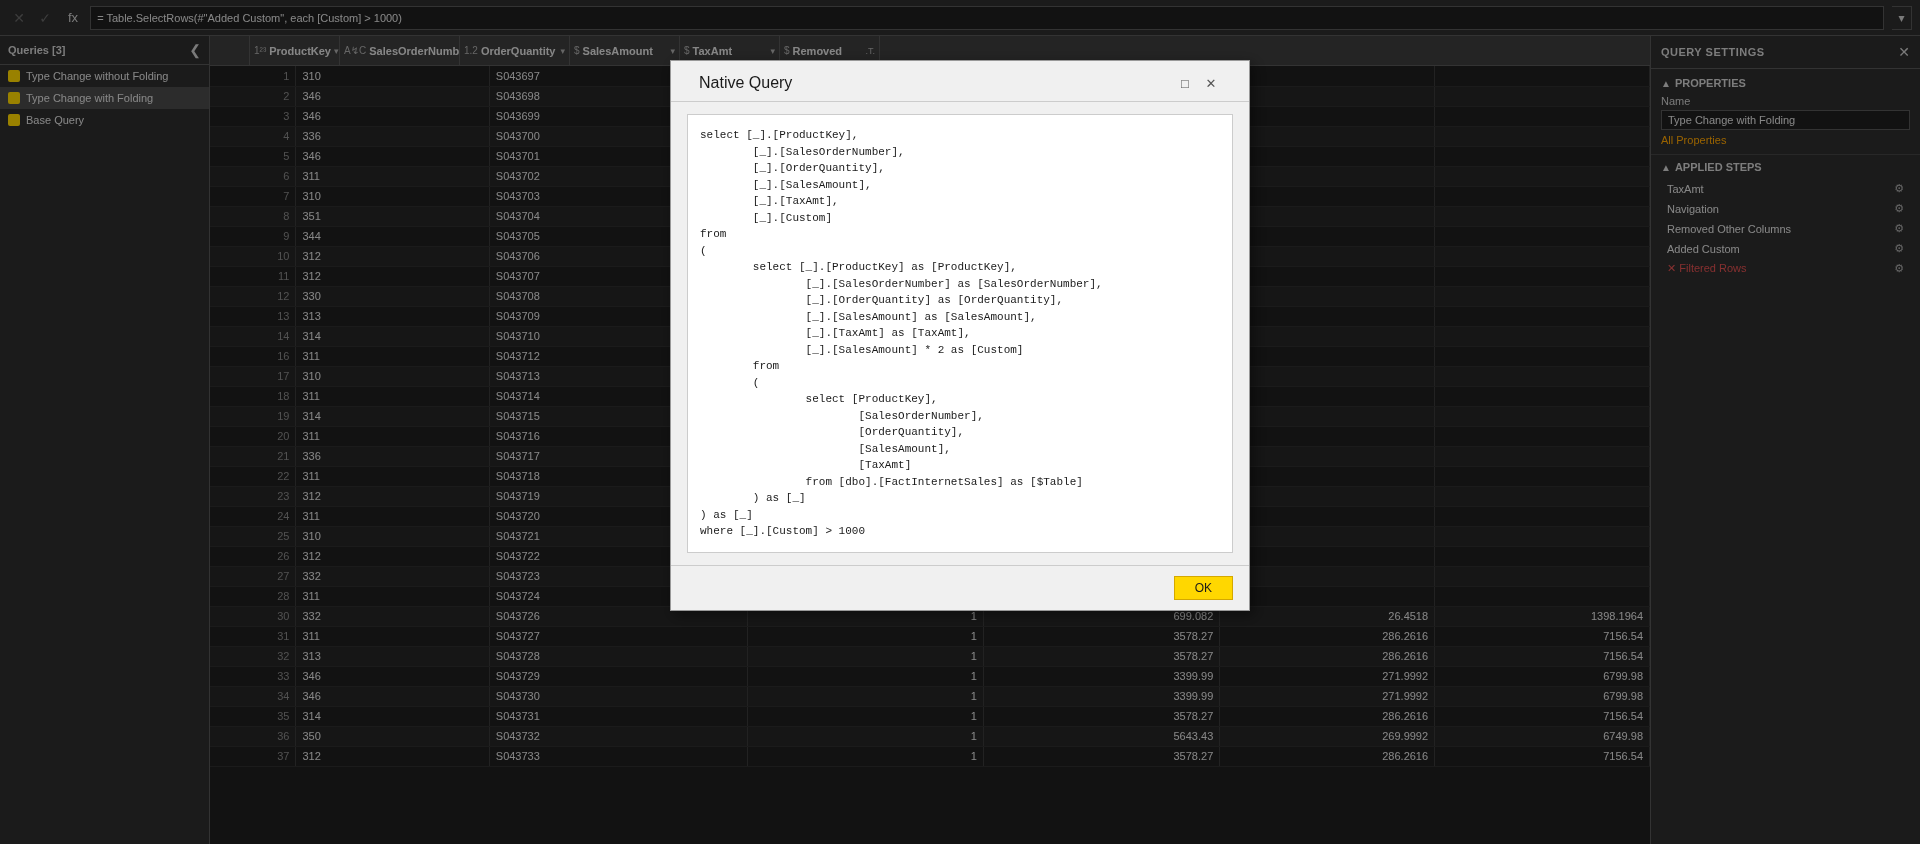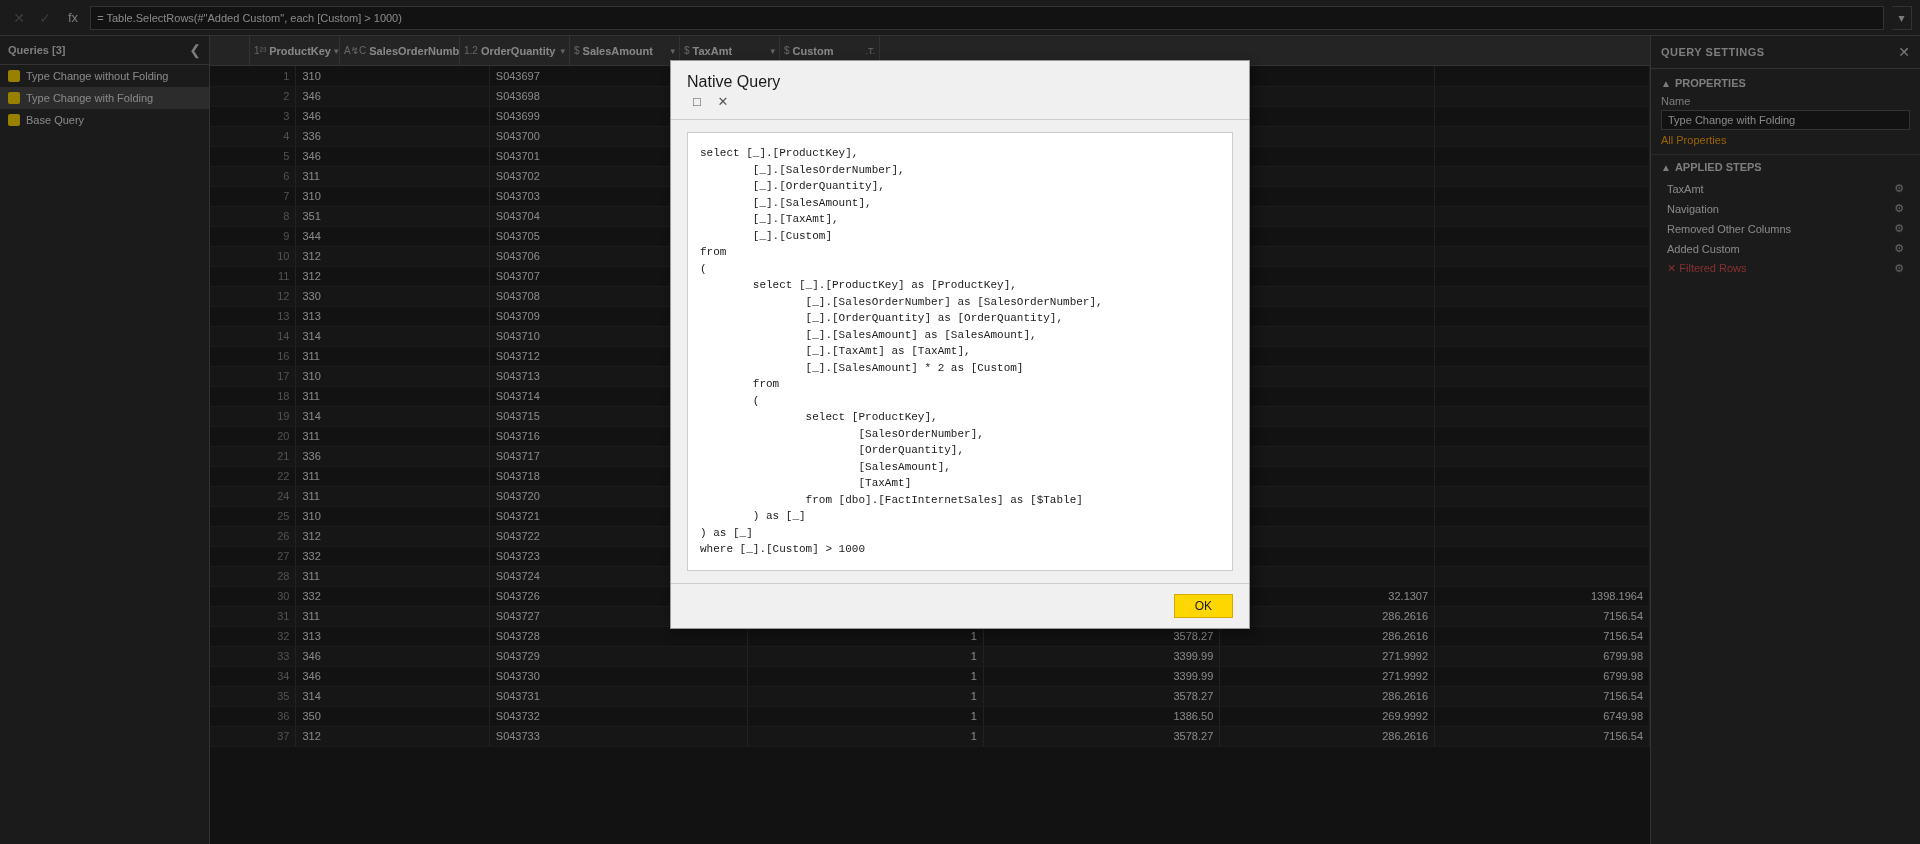--- a/index.html
+++ b/index.html
@@ -61,21 +61,21 @@
     .applied-steps { padding: 6px 10px; flex: 1; }
     .applied-steps-header { display: flex; align-items: center; gap: 4px; margin-bottom: 6px; font-size: 11px; font-weight: 700; color: #d0d0d0; cursor: pointer; }
     .step-item { display: flex; align-items: center; justify-content: space-between; padding: 3px 6px; margin-bottom: 1px; cursor: pointer; }
     .step-name { font-size: 11px; color: #e0e0e0; display: flex; align-items: center; gap: 4px; }
     .step-error { color: #e05050; }
     .step-gear { color: #aaa; font-size: 11px; cursor: pointer; }
 
     
     .modal-overlay { position: fixed; top: 0; left: 0; right: 0; bottom: 0; background: rgba(0,0,0,0.4); display: flex; align-items: flex-start; justify-content: center; padding-top: 60px; z-index: 100; }
     .modal { background: #f0f0f0; border: 1px solid #999; box-shadow: 4px 4px 12px rgba(0,0,0,0.4); width: 580px; display: flex; flex-direction: column; }
-    .modal-header { display: flex; justify-content: space-between; padding: 12px 16px 8px; background: #f0f0f0; border-bottom: 1px solid #ccc; flex-direction: column; }
+    .modal-header { display: flex; align-items: center; justify-content: space-between; padding: 12px 28px 8px; background: #f0f0f0; border-bottom: 1px solid #ccc; }
     .modal-title { font-size: 16px; font-weight: 400; color: #1a1a1a; }
     .modal-header-btns { display: flex; gap: 6px; }
     .modal-header-btn { width: 20px; height: 20px; display: flex; align-items: center; justify-content: center; cursor: pointer; color: #555; font-size: 13px; }
     .modal-body { padding: 12px 16px; flex: 1; background: #f0f0f0; }
     .query-code { background: white; border: 1px solid #ccc; padding: 12px; font-family: 'Consolas', 'Courier New', monospace; font-size: 11px; color: #1a1a1a; line-height: 1.5; white-space: pre; min-height: 340px; overflow: auto; }
     .modal-footer { padding: 10px 16px; background: #f0f0f0; border-top: 1px solid #ccc; display: flex; justify-content: flex-end; }
     .ok-btn { background: #ffd700; border: 1px solid #d4a800; padding: 4px 20px; font-size: 12px; color: #1a1a1a; cursor: pointer; }
   </style>
 </head>
 <body>
@@ -138,21 +138,21 @@
             <span class="col-name">SalesAmount</span>
             <span class="sort-icon">▾</span>
           </div>
           <div class="col-header" style="width: 100px; min-width: 100px;">
             <span class="col-type">$</span>
             <span class="col-name">TaxAmt</span>
             <span class="sort-icon">▾</span>
           </div>
           <div class="col-header" style="width: 100px; min-width: 100px;">
             <span class="col-type">$</span>
-            <span class="col-name">Custom</span>
+            <span class="col-name">Removed</span>
             <span class="sort-icon">.T.</span>
           </div>
         </div>
     </div>
     <div class="data-scroll">
       <table class="data-table">
         <tbody id="table-body">
             <tr>
     <td class="row-num">1</td>
     <td style="width:90px">310</td>
@@ -336,20 +336,29 @@
             <tr>
     <td class="row-num">22</td>
     <td style="width:90px">311</td>
     <td style="width:120px">S043718</td>
     <td style="width:110px;text-align:right"></td>
     <td style="width:110px;text-align:right"></td>
     <td style="width:100px;text-align:right"></td>
     <td style="width:100px;text-align:right"></td>
   </tr>
             <tr>
+    <td class="row-num">23</td>
+    <td style="width:90px">312</td>
+    <td style="width:120px">S043719</td>
+    <td style="width:110px;text-align:right"></td>
+    <td style="width:110px;text-align:right"></td>
+    <td style="width:100px;text-align:right"></td>
+    <td style="width:100px;text-align:right"></td>
+  </tr>
+            <tr>
     <td class="row-num">24</td>
     <td style="width:90px">311</td>
     <td style="width:120px">S043720</td>
     <td style="width:110px;text-align:right"></td>
     <td style="width:110px;text-align:right"></td>
     <td style="width:100px;text-align:right"></td>
     <td style="width:100px;text-align:right"></td>
   </tr>
             <tr>
     <td class="row-num">25</td>
@@ -386,21 +395,21 @@
     <td style="width:110px;text-align:right"></td>
     <td style="width:100px;text-align:right"></td>
     <td style="width:100px;text-align:right"></td>
   </tr>
             <tr>
     <td class="row-num">30</td>
     <td style="width:90px">332</td>
     <td style="width:120px">S043726</td>
     <td style="width:110px;text-align:right">1</td>
     <td style="width:110px;text-align:right">699.082</td>
-    <td style="width:100px;text-align:right">32.1307</td>
+    <td style="width:100px;text-align:right">26.4518</td>
     <td style="width:100px;text-align:right">1398.1964</td>
   </tr>
             <tr>
     <td class="row-num">31</td>
     <td style="width:90px">311</td>
     <td style="width:120px">S043727</td>
     <td style="width:110px;text-align:right">1</td>
     <td style="width:110px;text-align:right">3578.27</td>
     <td style="width:100px;text-align:right">286.2616</td>
     <td style="width:100px;text-align:right">7156.54</td>
@@ -439,21 +448,21 @@
     <td style="width:110px;text-align:right">1</td>
     <td style="width:110px;text-align:right">3578.27</td>
     <td style="width:100px;text-align:right">286.2616</td>
     <td style="width:100px;text-align:right">7156.54</td>
   </tr>
             <tr>
     <td class="row-num">36</td>
     <td style="width:90px">350</td>
     <td style="width:120px">S043732</td>
     <td style="width:110px;text-align:right">1</td>
-    <td style="width:110px;text-align:right">1386.50</td>
+    <td style="width:110px;text-align:right">5643.43</td>
     <td style="width:100px;text-align:right">269.9992</td>
     <td style="width:100px;text-align:right">6749.98</td>
   </tr>
             <tr>
     <td class="row-num">37</td>
     <td style="width:90px">312</td>
     <td style="width:120px">S043733</td>
     <td style="width:110px;text-align:right">1</td>
     <td style="width:110px;text-align:right">3578.27</td>
     <td style="width:100px;text-align:right">286.2616</td>

